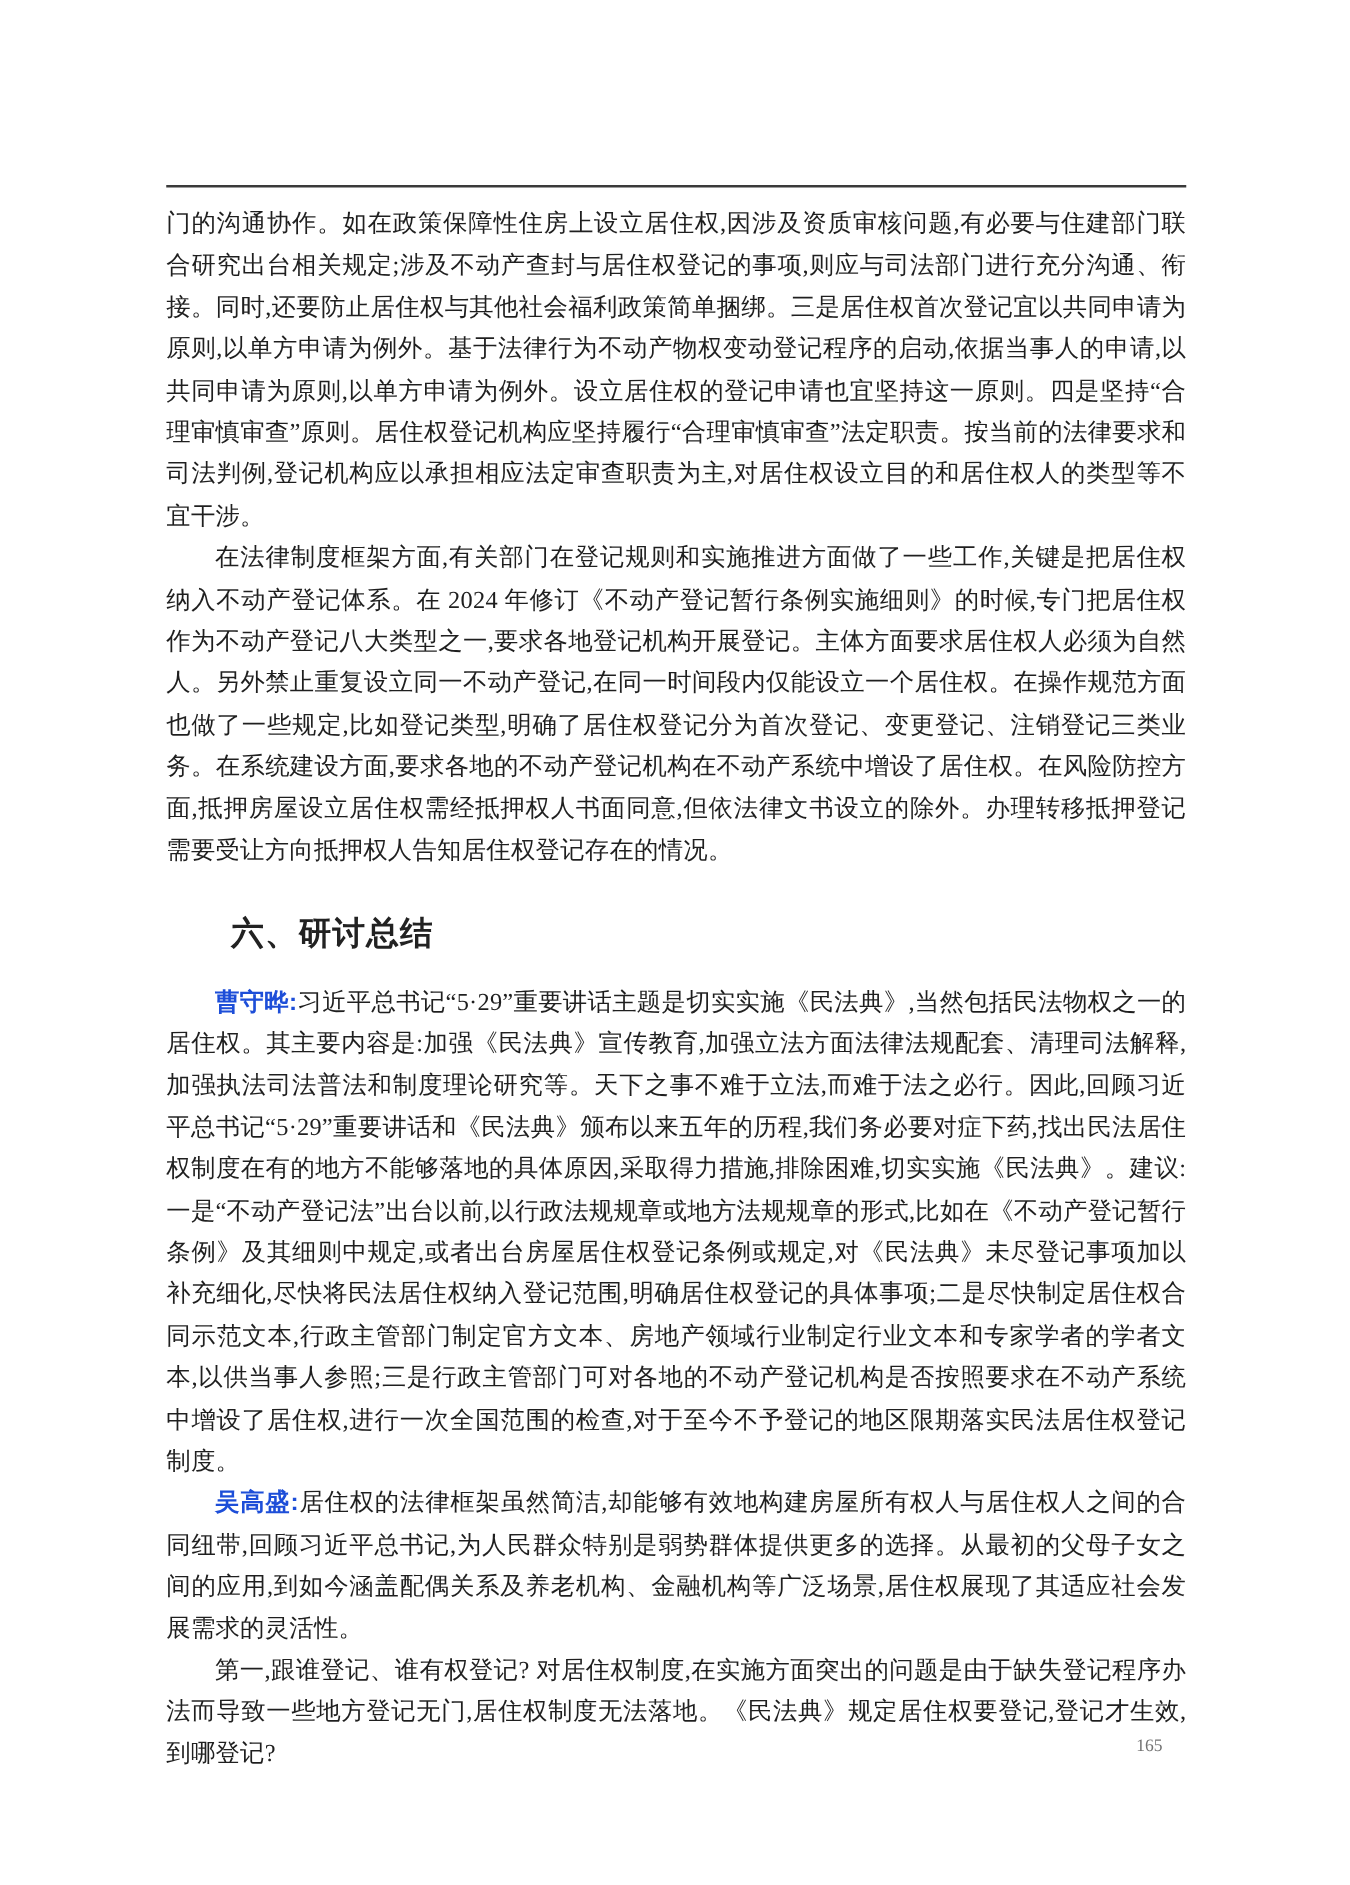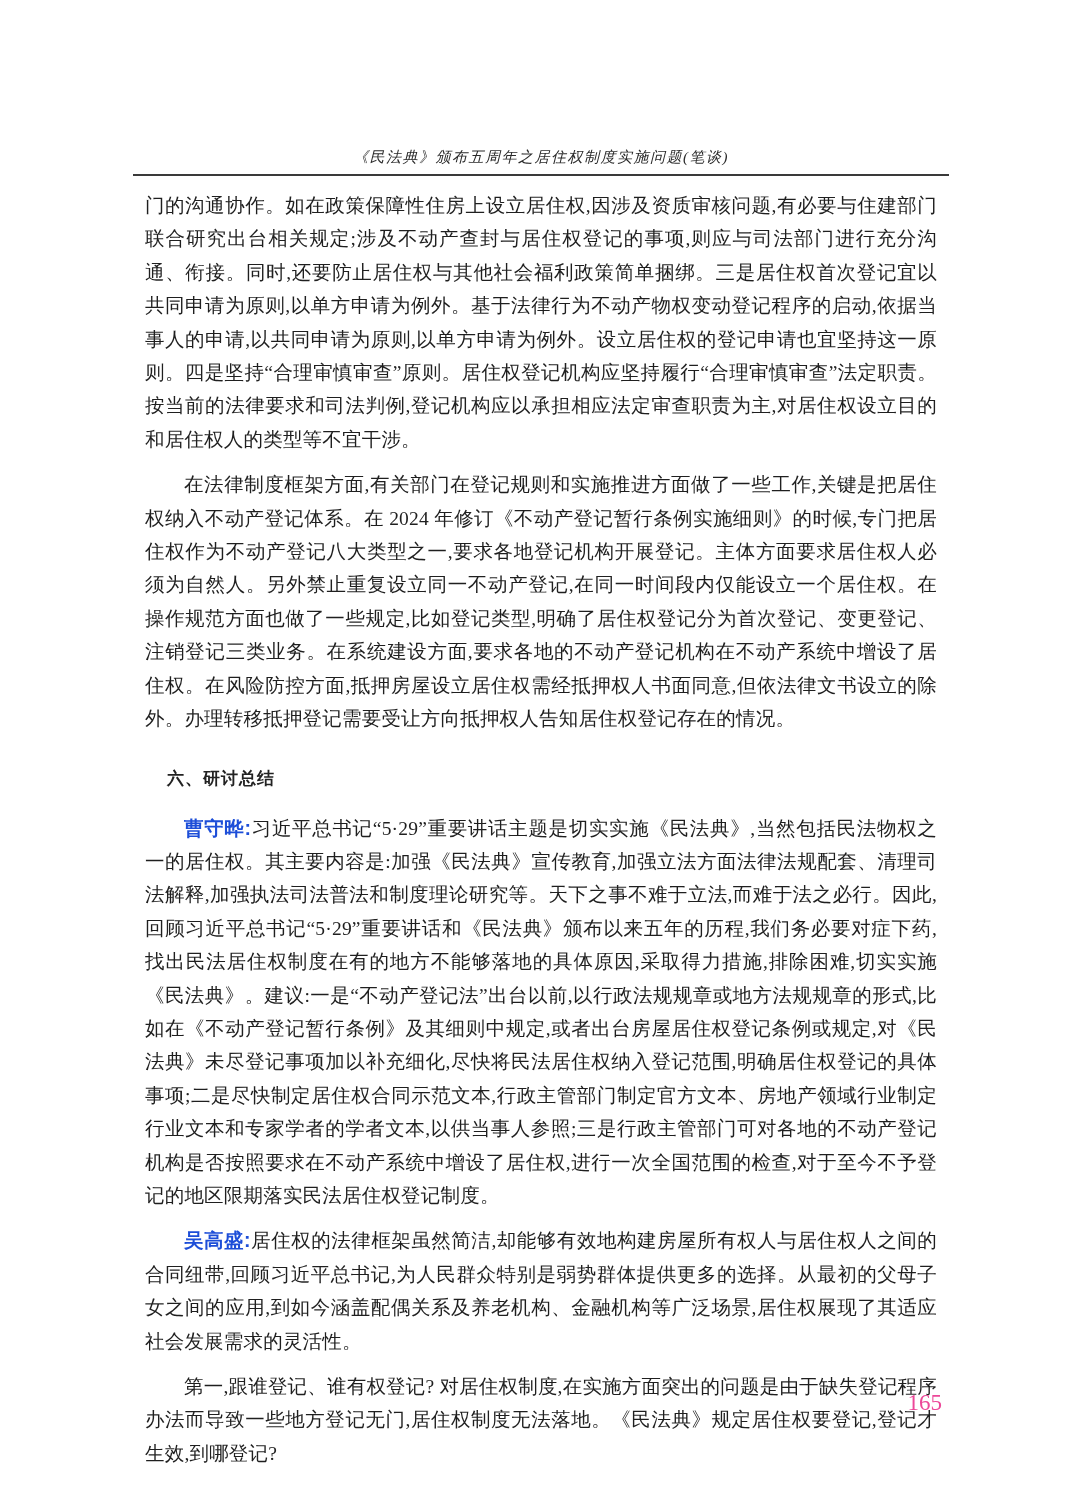--- a/index.html
+++ b/index.html
@@ -30,59 +30,58 @@
     font-style: italic;
     margin: 0 0 7px 0;
     white-space: nowrap;
   }
   .header-rule {
     border: none;
     border-top: 2px solid #3a3a3a;
     margin: 0 0 13px 0;
   }
   .body-text p {
-    margin: 12px;
+    margin: 0;
     font-size: 19.5px;
     line-height: 33.4px;
     text-align: justify;
     letter-spacing: 0.2px;
   }
   .body-text p.indent {
     text-indent: 2em;
   }
   .section-heading {
     font-family: "Liberation Sans", "DejaVu Sans", sans-serif;
     font-weight: 700;
-    font-size: 17px;
+    font-size: 26px;
     color: #222222;
     margin: 31px 0 22px 0;
     padding-left: 2em;
     letter-spacing: 1px;
   }
   .speaker {
     font-family: "Liberation Sans", "DejaVu Sans", sans-serif;
     font-weight: 700;
     color: #1d4ed8;
   }
   .page-number {
     position: absolute;
     top: 1390px;
-    right: 138px;
-    font-size: 23px;
-    color: #ec4899;
+    right: 150px;
+    font-size: 14px;
+    color: #737373;
     font-family: "Liberation Serif", "DejaVu Serif", serif;
   }
 </style>
 </head>
 <body>
 
 <div class="page">
   <div class="content">
 
-    <div class="running-head">《民法典》颁布五周年之居住权制度实施问题(笔谈)</div>
 
     <hr class="header-rule">
 
     <div class="body-text">
 
       <p>门的沟通协作。如在政策保障性住房上设立居住权,因涉及资质审核问题,有必要与住建部门联合研究出台相关规定;涉及不动产查封与居住权登记的事项,则应与司法部门进行充分沟通、衔接。同时,还要防止居住权与其他社会福利政策简单捆绑。三是居住权首次登记宜以共同申请为原则,以单方申请为例外。基于法律行为不动产物权变动登记程序的启动,依据当事人的申请,以共同申请为原则,以单方申请为例外。设立居住权的登记申请也宜坚持这一原则。四是坚持“合理审慎审查”原则。居住权登记机构应坚持履行“合理审慎审查”法定职责。按当前的法律要求和司法判例,登记机构应以承担相应法定审查职责为主,对居住权设立目的和居住权人的类型等不宜干涉。</p>
 
       <p class="indent">在法律制度框架方面,有关部门在登记规则和实施推进方面做了一些工作,关键是把居住权纳入不动产登记体系。在 2024 年修订《不动产登记暂行条例实施细则》的时候,专门把居住权作为不动产登记八大类型之一,要求各地登记机构开展登记。主体方面要求居住权人必须为自然人。另外禁止重复设立同一不动产登记,在同一时间段内仅能设立一个居住权。在操作规范方面也做了一些规定,比如登记类型,明确了居住权登记分为首次登记、变更登记、注销登记三类业务。在系统建设方面,要求各地的不动产登记机构在不动产系统中增设了居住权。在风险防控方面,抵押房屋设立居住权需经抵押权人书面同意,但依法律文书设立的除外。办理转移抵押登记需要受让方向抵押权人告知居住权登记存在的情况。</p>
 
 

